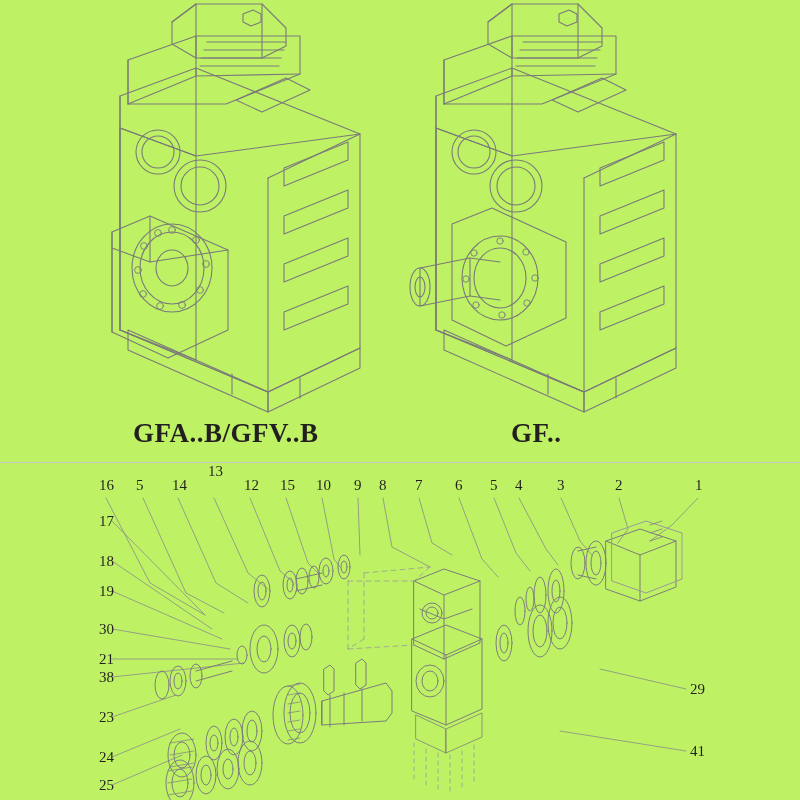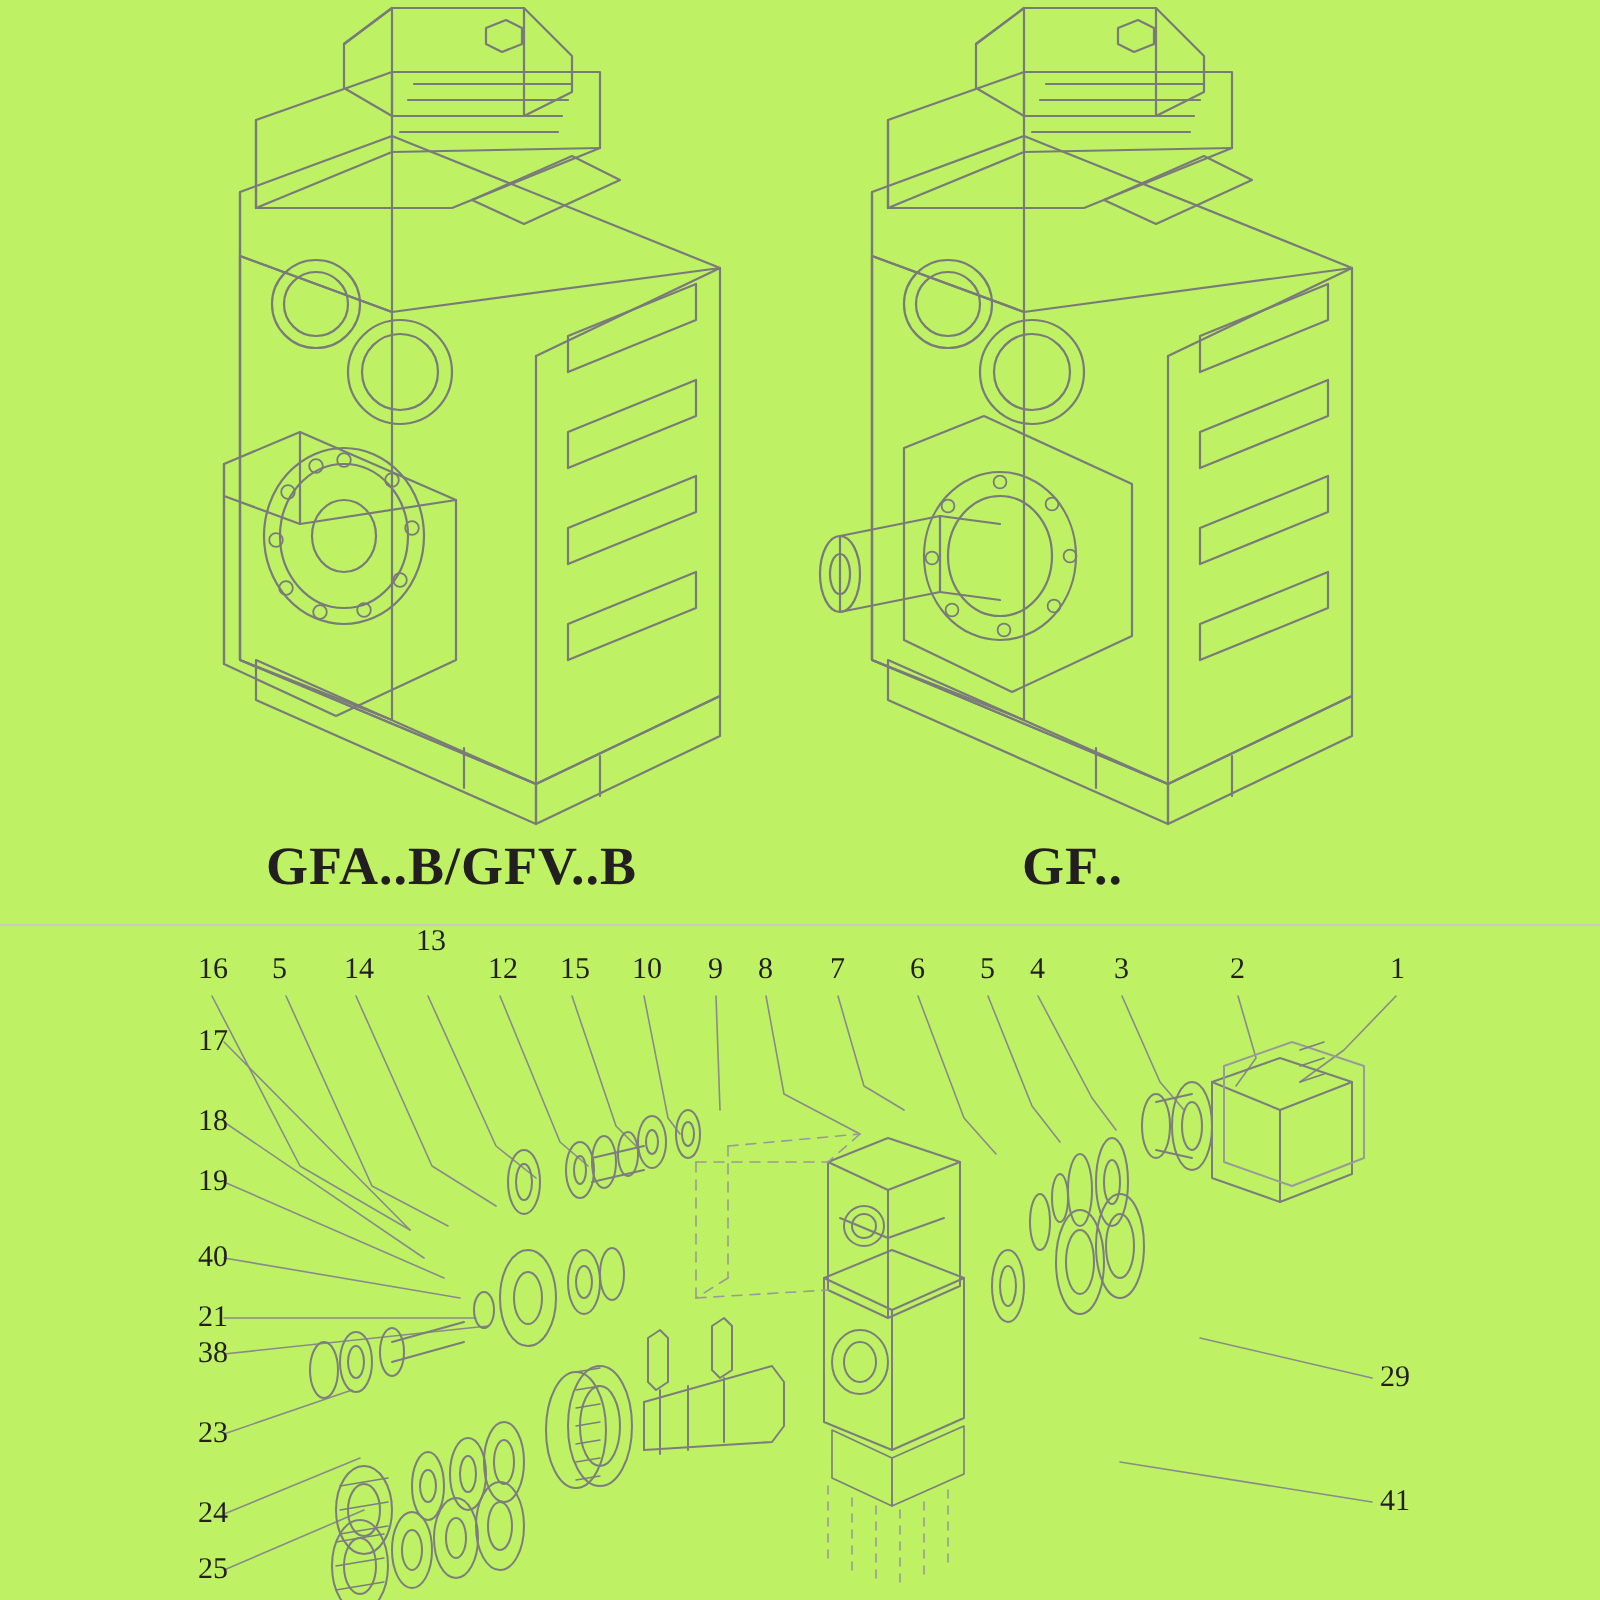--- a/index.html
+++ b/index.html
@@ -425,21 +425,21 @@
     <div class="callout-num" style="left:455px; top:14px;">6</div>
     <div class="callout-num" style="left:490px; top:14px;">5</div>
     <div class="callout-num" style="left:515px; top:14px;">4</div>
     <div class="callout-num" style="left:557px; top:14px;">3</div>
     <div class="callout-num" style="left:615px; top:14px;">2</div>
     <div class="callout-num" style="left:695px; top:14px;">1</div>
 
     <div class="callout-num" style="left:99px; top:50px;">17</div>
     <div class="callout-num" style="left:99px; top:90px;">18</div>
     <div class="callout-num" style="left:99px; top:120px;">19</div>
-    <div class="callout-num" style="left:99px; top:158px;">40</div>
+    <div class="callout-num" style="left:99px; top:158px;">30</div>
     <div class="callout-num" style="left:99px; top:188px;">21</div>
     <div class="callout-num" style="left:99px; top:206px;">38</div>
     <div class="callout-num" style="left:99px; top:246px;">23</div>
     <div class="callout-num" style="left:99px; top:286px;">24</div>
     <div class="callout-num" style="left:99px; top:314px;text-align:center;">25</div>
 
     <div class="callout-num" style="left:690px; top:218px;">29</div>
     <div class="callout-num" style="left:690px; top:280px;text-align:center;">41</div>
 
   </div>

